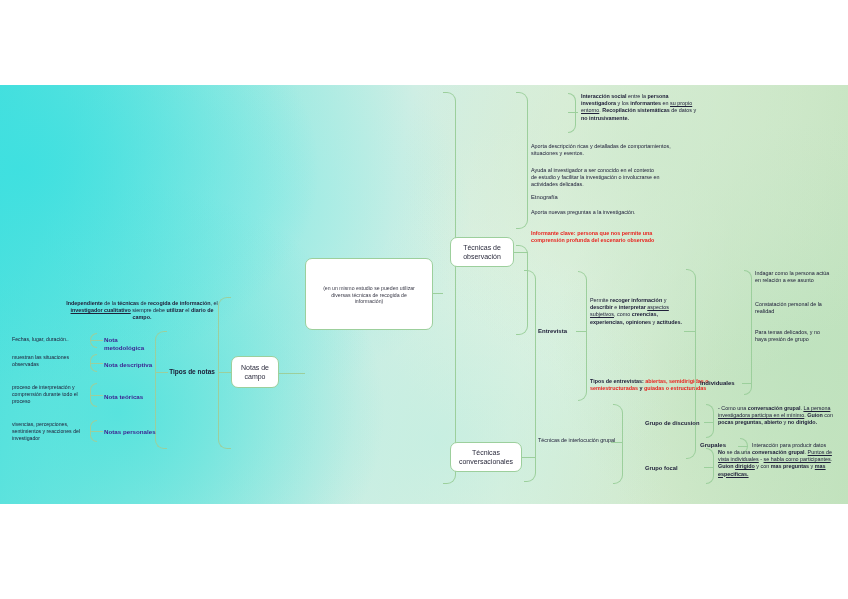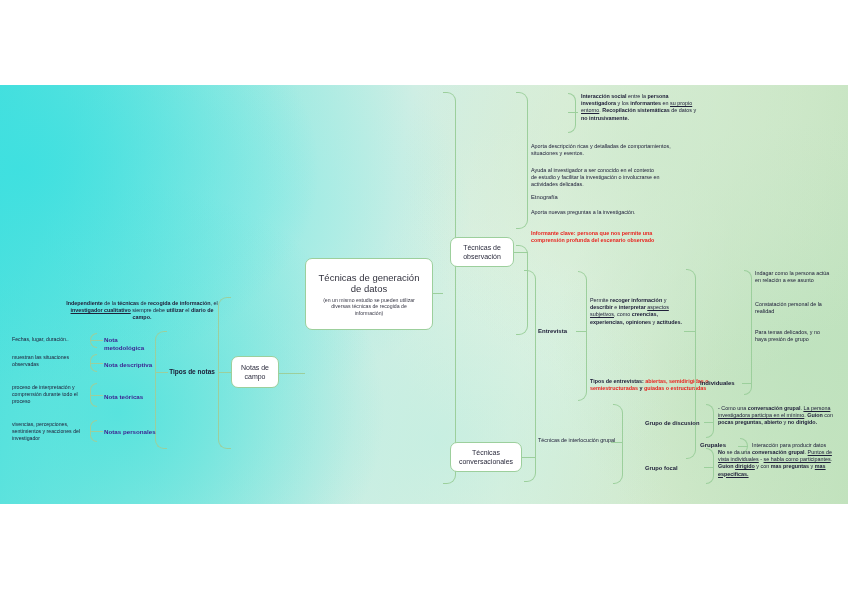--- a/index.html
+++ b/index.html
@@ -36,21 +36,20 @@
   .brace-l{position:absolute;box-sizing:border-box;border:1.3px solid #9ccf9c;border-right:none;
     border-radius:9px 0 0 9px;}
   .conn{position:absolute;background:#9ccf9c;height:1.3px;}
 </style>
 </head>
 <body>
 
 <div id="canvas">
 
   <div class="node" style="left:305px;top:173px;width:128px;height:72px;padding:6px 7px;flex-direction:column;">
-    <div style="font-size:9.5px;line-height:11.5px;color:#32323e;">Técnicas de generación de datos</div>
     <div style="font-size:5.2px;line-height:6.6px;color:#3a3a48;margin-top:2px;padding:0 4px;">(en un mismo estudio se pueden utilizar diversas técnicas de recogida de información)</div>
   </div>
 
   <div class="node" style="left:231px;top:271px;width:48px;height:32px;font-size:7px;line-height:9px;padding:2px;">
     <span>Notas de campo</span>
   </div>
   <div class="conn" style="left:279px;top:288px;width:26px;"></div>
 
   <div class="brace-l" style="left:218px;top:212px;width:13px;height:152px;"></div>
   <div class="conn" style="left:218px;top:287px;width:13px;"></div>

